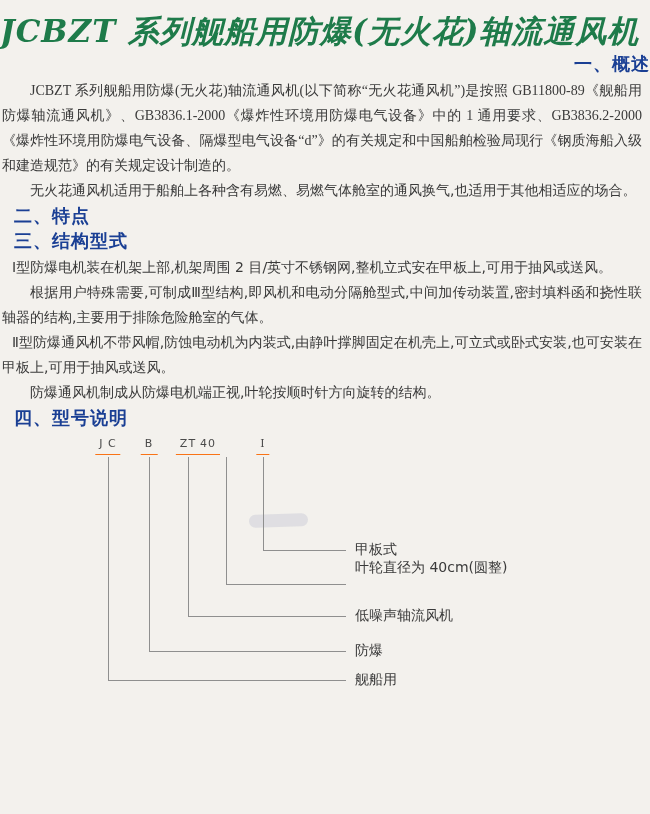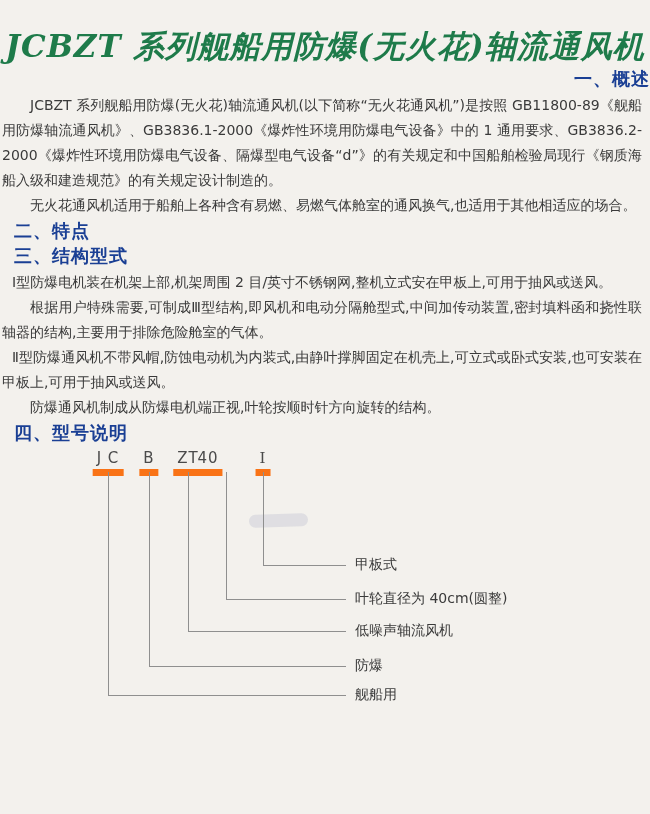--- a/index.html
+++ b/index.html
@@ -14,22 +14,22 @@
   .page{
     position:relative;
     width:650px;height:814px;
     margin:0 auto;
     background:var(--paper-background);
     overflow:hidden;
     font-family:"DejaVu Sans",sans-serif;
     color:var(--body-text);
   }
   .title{
-    padding-top:26px;
-    text-align:center;
+    padding-top:11px;
+    text-align:left;
     font-family:"DejaVu Serif",serif;
     font-style:italic;
     font-weight:bold;
     font-size:31px;
     line-height:40px;
     letter-spacing:1px;
     color:var(--title-green);
     white-space:nowrap;
   }
   h2.heading{
@@ -41,21 +41,21 @@
     letter-spacing:1px;
   }
   h2.heading.first{text-align:right;}
   p.body{
     margin:0 8px 0 2px;
     font-size:14px;
     line-height:25px;
     text-align:justify;
     color:var(--body-text);
   }
-  p.body.after-h{margin-top:0;}
+  p.body.after-h{margin-top:0;font-family:Liberation Serif, serif;}
   .indent2{text-indent:28px;}
   .indent1{text-indent:10px;}
   .smudge{
     position:absolute;
     left:249px;top:514px;
     width:59px;height:13px;
     background:#d9dade;
     border-radius:7px;
     transform:rotate(-2deg);
     opacity:.8;
@@ -63,26 +63,26 @@
   
   .diagram{
     position:relative;
     margin-top:3px;
     height:274px;
   }
   .code{
     position:absolute;
     top:2px;
     transform:translateX(-50%);
-    font-size:15px;
+    font-size:11px;
     line-height:19px;
     color:#4a4a4a;
     letter-spacing:1px;
     padding:0 4px 1px;
-    border-bottom:7px solid #f97316;
+    border-bottom:1px solid #f97316;
     white-space:nowrap;
   }
   .code.serif{font-family:"DejaVu Serif",serif;}
   .conn{
     position:absolute;
     top:25px;
     border-left:1px solid var(--diagram-line-gray);
     border-bottom:1px solid var(--diagram-line-gray);
   }
   .dlabel{
@@ -124,19 +124,19 @@
     <span class="code" style="left:208px">40</span>
     <span class="code serif" style="left:263px">I</span>
 
     <div class="conn" style="left:263px;width:82px;height:93px"></div>
     <div class="conn" style="left:226px;width:119px;height:127px"></div>
     <div class="conn" style="left:188px;width:157px;height:159px"></div>
     <div class="conn" style="left:149px;width:196px;height:194px"></div>
     <div class="conn" style="left:108px;width:237px;height:223px"></div>
 
     <span class="dlabel" style="top:118px">甲板式</span>
-    <span class="dlabel" style="top:152px">叶轮直径为 40cm(圆整)</span>
+    <span class="dlabel" style="top:136px">叶轮直径为 40cm(圆整)</span>
     <span class="dlabel" style="top:184px">低噪声轴流风机</span>
     <span class="dlabel" style="top:219px">防爆</span>
     <span class="dlabel" style="top:248px">舰船用</span>
   </div>
 
 </div>
 
 </body></html>

